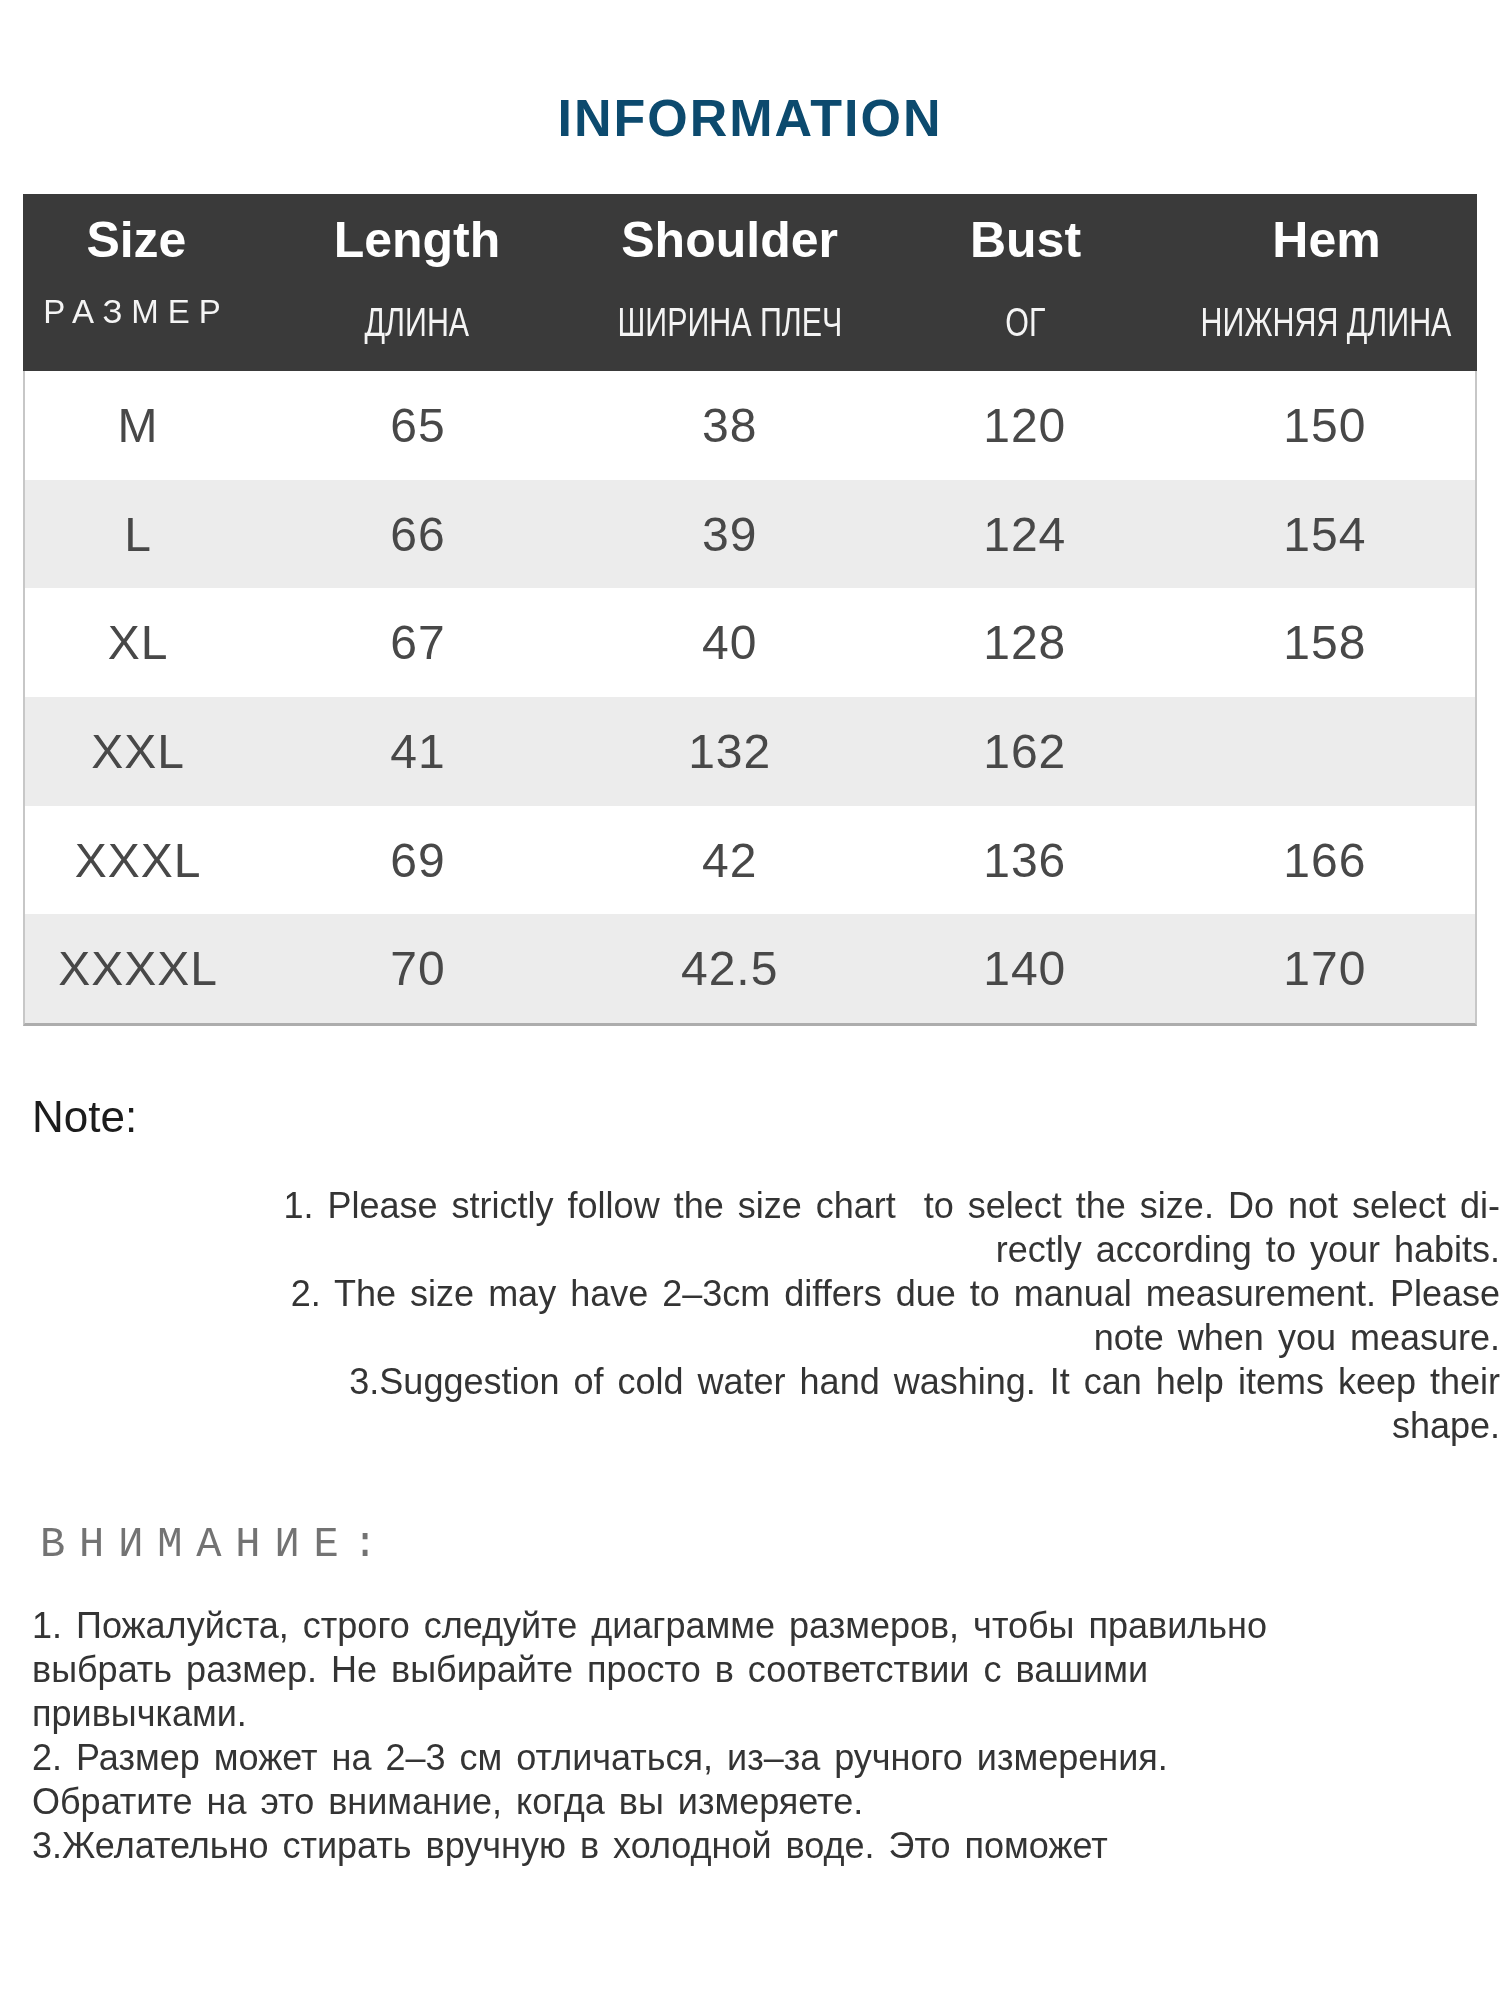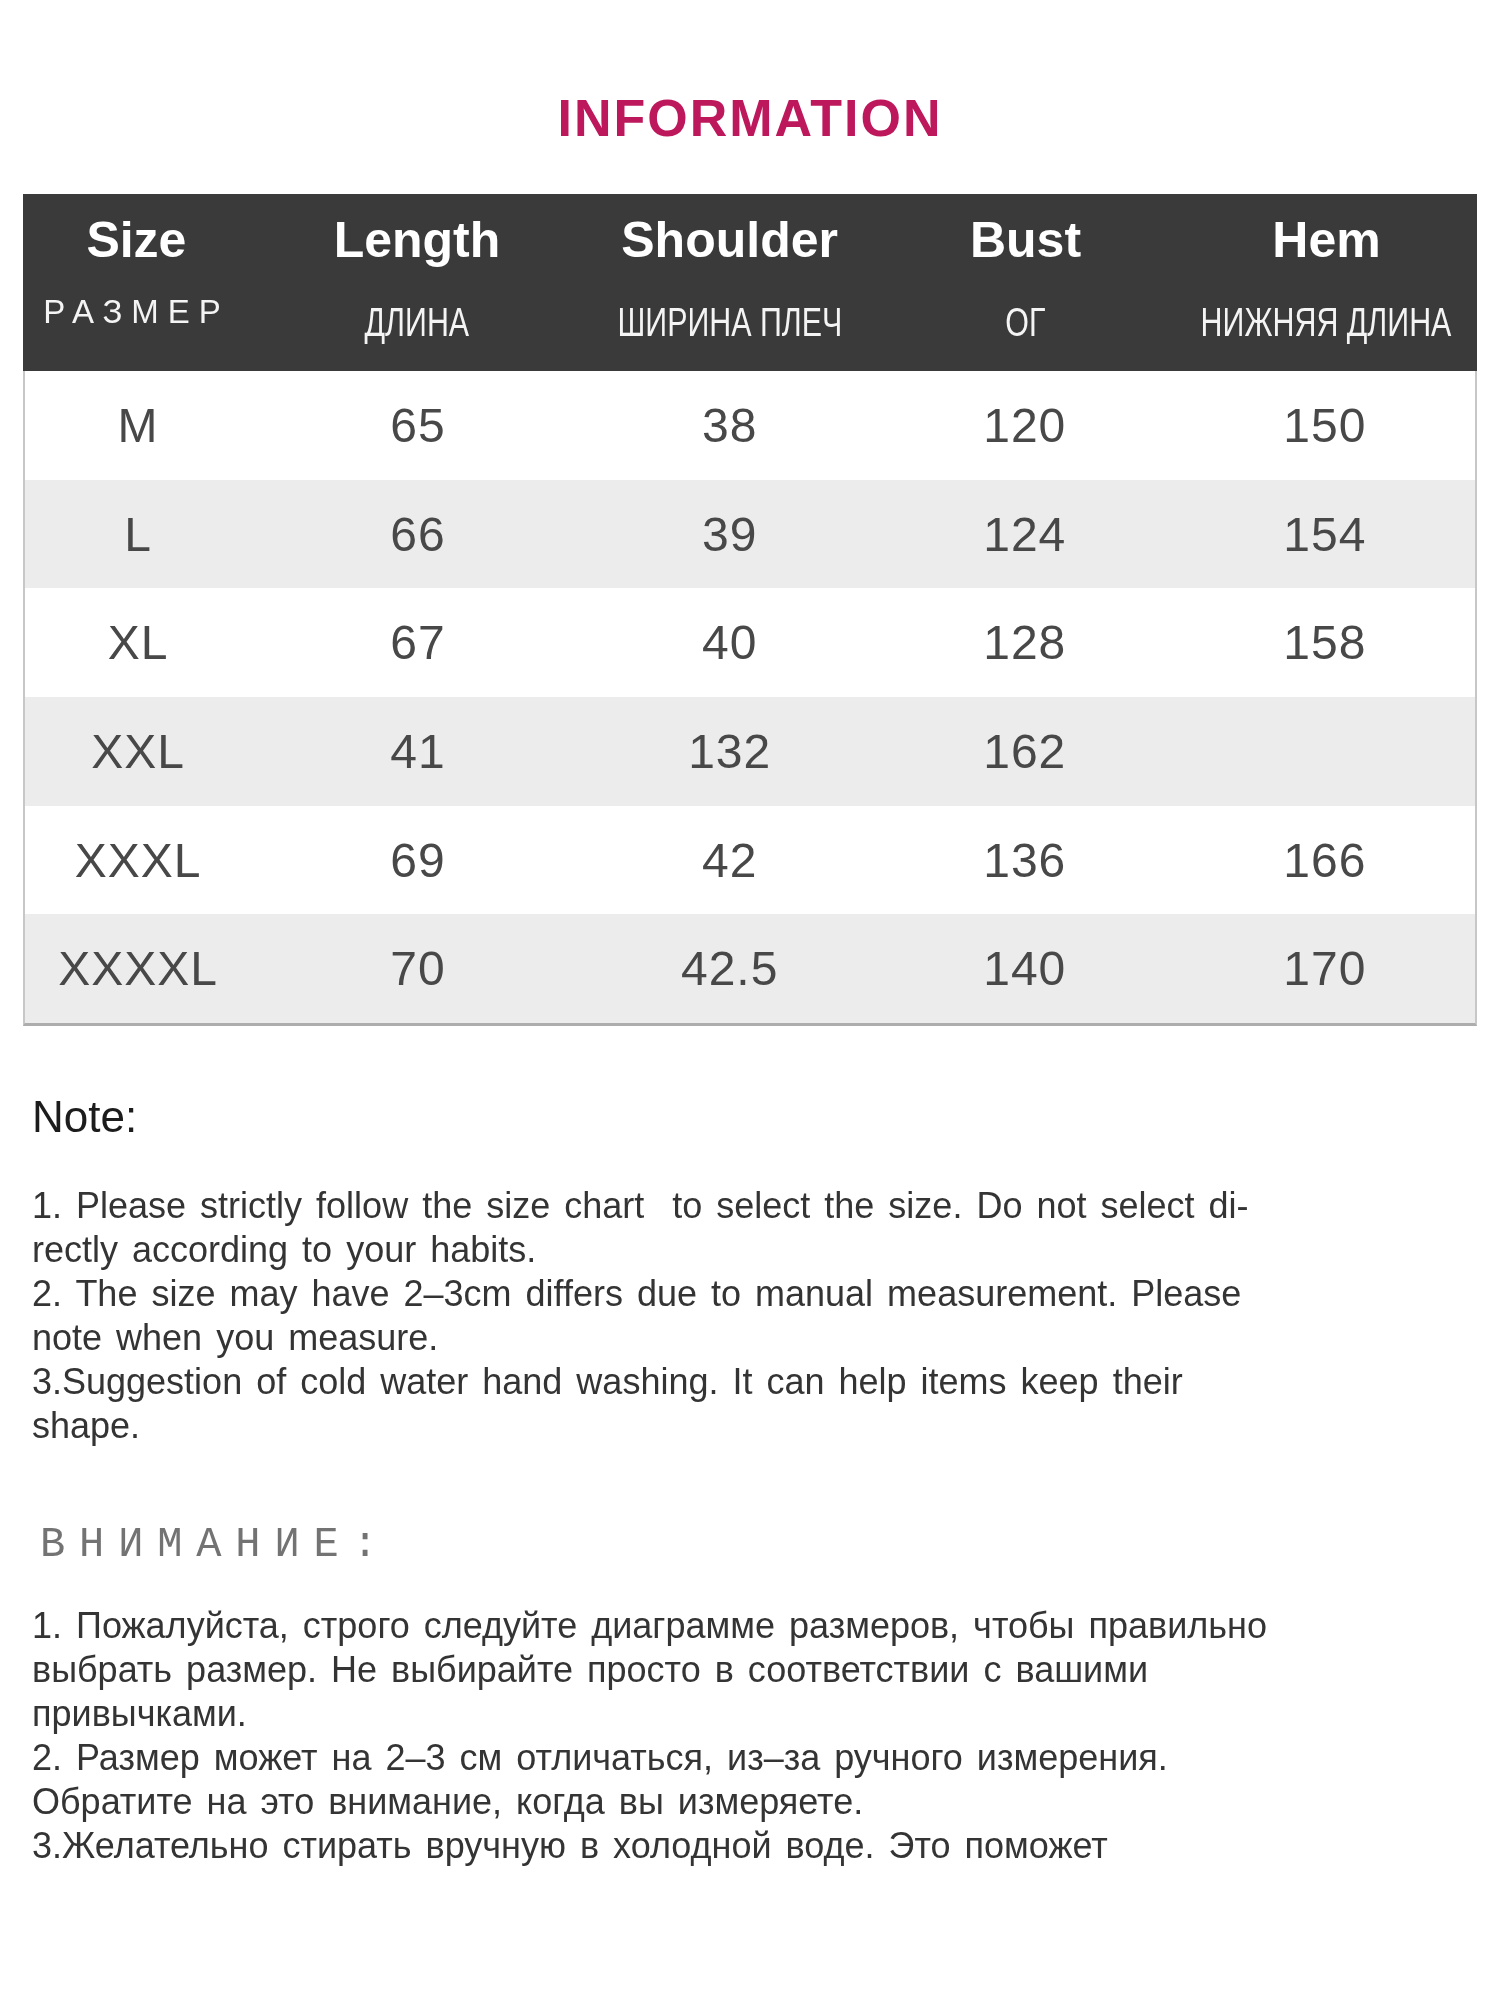--- a/index.html
+++ b/index.html
@@ -17,21 +17,21 @@
     width:1500px;height:2000px;overflow:hidden;position:relative;
     font-family:"Liberation Sans","DejaVu Sans",sans-serif;
     color:var(--body-text);
   }
   .page-title{
     margin-top:92px;
     text-align:center;
     font-size:52px;
     font-weight:700;
     letter-spacing:2px;
-    color:#be185d;
+    color:#0c4a6e;
     line-height:1;
   }
   
   .size-table{
     margin:50px 23px 0 23px;
     width:1454px;
   }
   .thead{
     display:grid;
     grid-template-columns:15.6% 23% 20% 20.7% 20.7%;
@@ -81,21 +81,21 @@
     color:var(--row-fg);
     letter-spacing:1px;
   }
   
   .note-heading{
     margin:66px 0 0 32px;
     font-size:44px;
     line-height:49px;
     color:var(--text-dark);
   }
-  .note-lines{margin:43px 0 0 32px;}
+  .note-lines{margin:43px 0 0 32px;text-align:right;}
   .line{
     font-size:36px;
     line-height:44px;
     white-space:pre;
     word-spacing:4px;
     color:var(--body-text);
   }
   .attention-heading{
     margin:72px 0 0 40px;
     font-size:42px;

